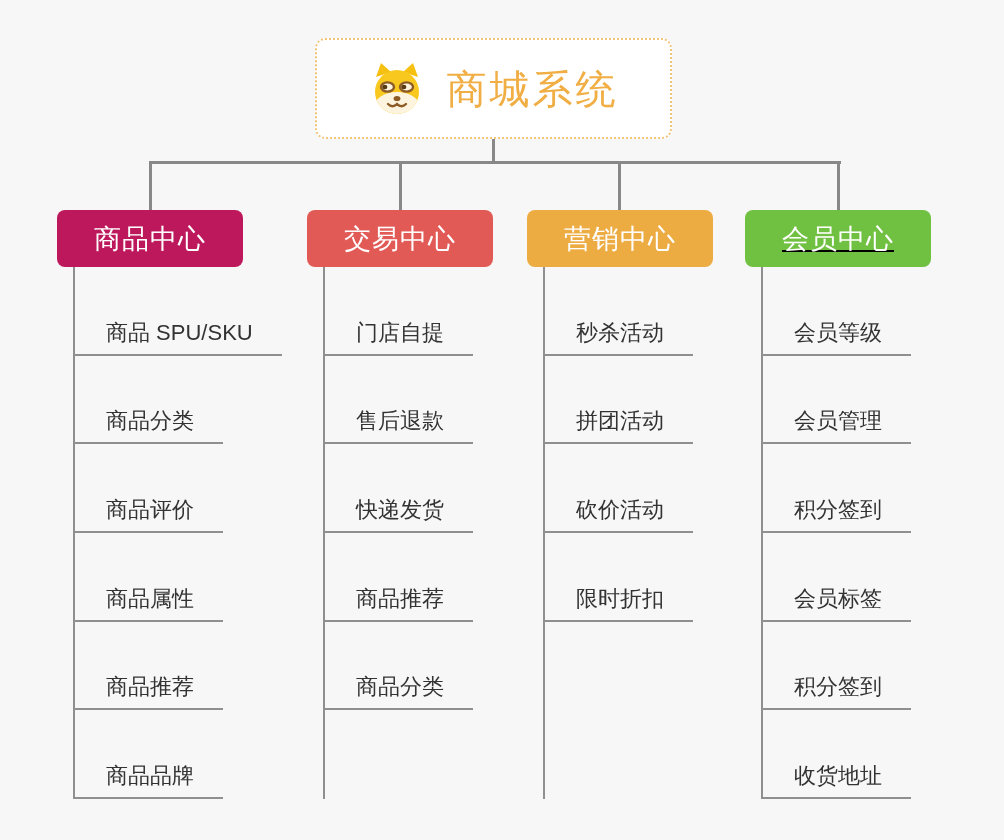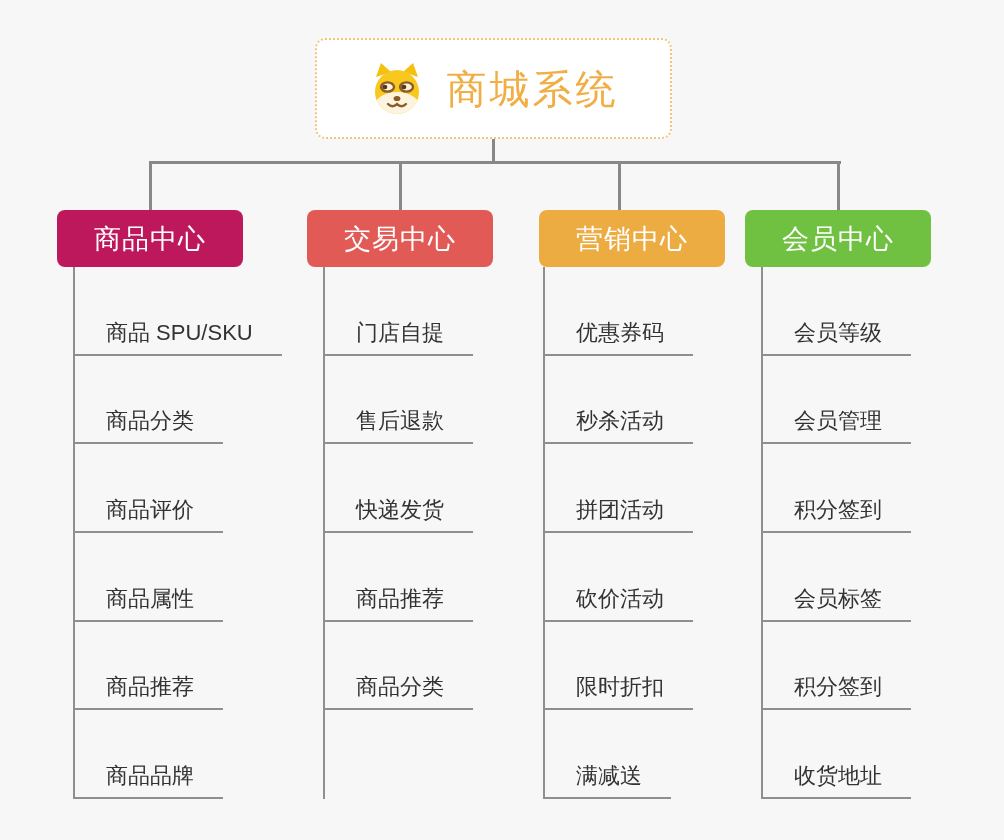--- a/index.html
+++ b/index.html
@@ -31,21 +31,21 @@
   .stub.s0{left:149px;}
   .stub.s1{left:399px;}
   .stub.s2{left:618px;}
   .stub.s3{left:837px;}
 
   
   .col{position:absolute;top:210px;width:186px;}
   .col.c0{left:57px;}
   .col.c1{left:307px;}
   .col.c2{left:527px;}
-  .col.c3{left:745px;}
+  .col.c3{left:745px;text-decoration:underline;}
 
   .branch-node{
     width:186px;height:57px;border-radius:8px;
     display:flex;align-items:center;justify-content:center;
     color:#ffffff;font-size:27px;letter-spacing:1px;
   }
   .spine{
     position:absolute;left:16px;top:57px;width:2px;height:532px;
     background:#8f8f8f;
   }
@@ -139,40 +139,34 @@
       <div class="slot">
           <div class="item">商品推荐</div>
         </div>
       <div class="slot">
           <div class="item">商品分类</div>
         </div>
     </div>
   </div>
 
   <div class="col c2">
-    <div class="branch-node" style="background-color: rgb(236, 172, 66); margin-left: 12px;">营销中心</div>
+    <div class="branch-node" style="background-color: rgb(236, 172, 66);">营销中心</div>
     <div class="spine"></div>
     <div class="children">
-      <div class="slot">
-          <div class="item">优惠券码</div>
-        </div>
       <div class="slot">
           <div class="item">秒杀活动</div>
         </div>
       <div class="slot">
           <div class="item">拼团活动</div>
         </div>
       <div class="slot">
           <div class="item">砍价活动</div>
         </div>
       <div class="slot">
           <div class="item">限时折扣</div>
-        </div>
-      <div class="slot">
-          <div class="item">满减送</div>
         </div>
     </div>
   </div>
 
   <div class="col c3">
     <div class="branch-node" style="background-color: rgb(112, 193, 66);">会员中心</div>
     <div class="spine"></div>
     <div class="children">
       <div class="slot">
           <div class="item">会员等级</div>

